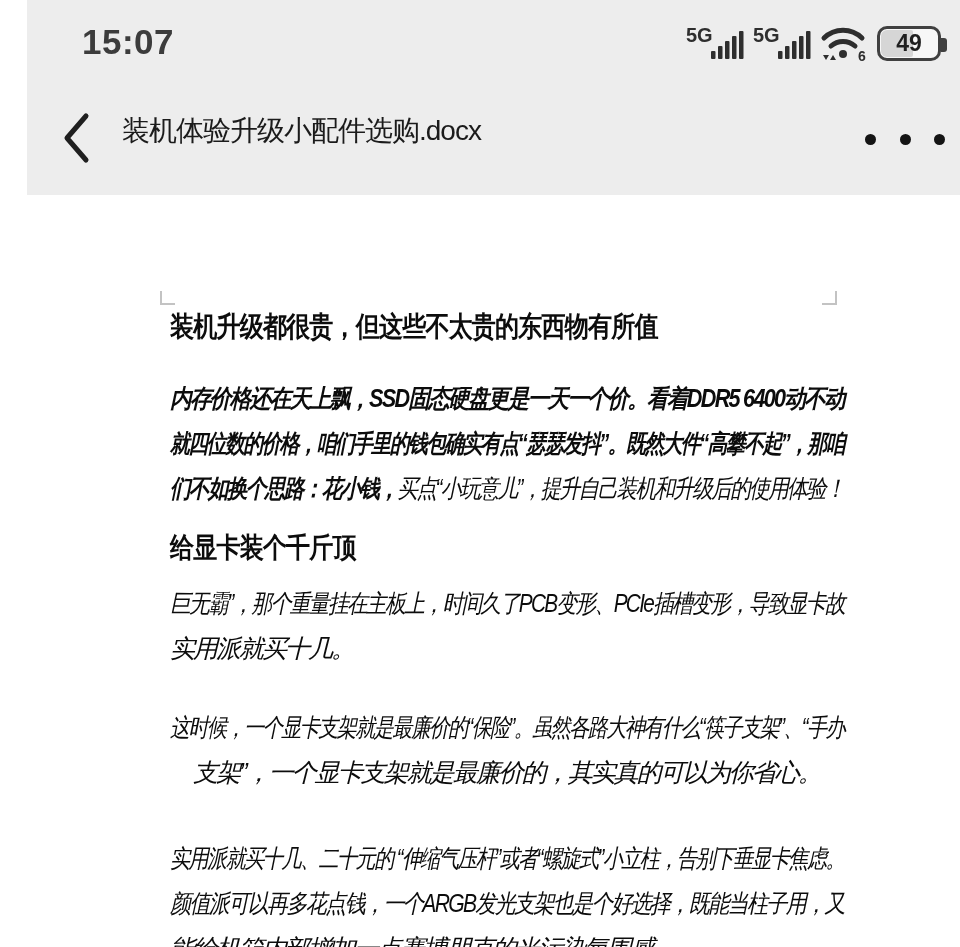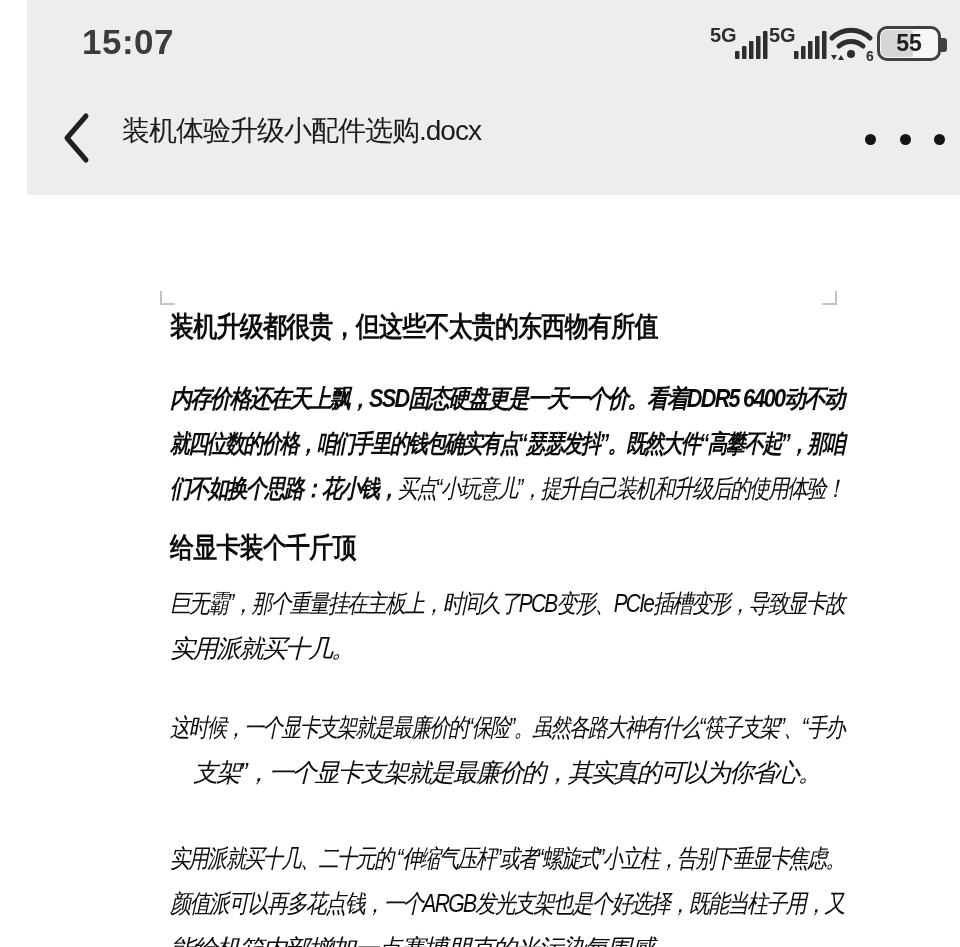--- a/index.html
+++ b/index.html
@@ -7,21 +7,21 @@
     font-family:"Liberation Sans","DejaVu Sans",sans-serif; }
   .stage { position:relative; width:960px; height:947px; background:#14b8a6;margin-left:27px; }
 
   
   .header { position:absolute; left:0; top:0; width:960px; height:195px; background:#ededed; }
 
   .time { position:absolute; left:55px; top:22px; font-size:35px; font-weight:600;
     color:#3c3c3c; letter-spacing:0.5px; }
 
   .status-right { position:absolute; right:46px; top:24px; height:38px;
-    display:flex; align-items:center; gap:1px; }
+    display:flex; align-items:center; gap:9px; }
   .net { position:relative; width:58px; height:36px; }
   .net-label { position:absolute; left:0; top:-1px; font-size:20px; font-weight:700; color:#2e2e2e; }
   .net-bars { position:absolute; right:0; bottom:2px; }
   .wifi-wrap { position:relative; width:48px; height:36px; }
   .battery { position:relative; width:64px; height:35px; border:3px solid #404040;
     border-radius:10px; background:#f7f7f7; }
   .battery-fill { position:absolute; left:1px; top:1px; bottom:1px; width:55%;
     background:#d6d6d6; border-radius:6px 2px 2px 6px; }
   .battery-num { position:absolute; inset:0; display:flex; align-items:center; justify-content:center;
     font-size:23px; font-weight:600; color:#1f1f1f; }
@@ -90,21 +90,21 @@
           <path d="M4 13 A27 27 0 0 1 42 13" stroke="#2e2e2e" stroke-width="5" fill="none" stroke-linecap="round"></path>
           <path d="M11 21 A18 18 0 0 1 35 21" stroke="#2e2e2e" stroke-width="5" fill="none" stroke-linecap="round"></path>
           <circle cx="23" cy="29" r="4" fill="#2e2e2e"></circle>
           <path d="M10 35 l3 -5 3 5 z" fill="#2e2e2e"></path>
           <path d="M3 30 l3 5 3 -5 z" fill="#2e2e2e"></path>
           <text x="38" y="36" font-size="14" font-weight="700" fill="#2e2e2e">6</text>
         </svg>
       </div>
       <div class="battery">
         <div class="battery-fill" style="width: 55%;"></div>
-        <div class="battery-num">55</div>
+        <div class="battery-num">49</div>
         <div class="battery-nub"></div>
       </div>
     </div>
 
     <div class="back-btn">
       <svg width="36" height="56" viewBox="0 0 36 56">
         <polyline points="27,6 8,28 27,50" stroke="#1f1f1f" stroke-width="5" fill="none" stroke-linecap="round" stroke-linejoin="round"></polyline>
       </svg>
     </div>
     <div class="nav-title">装机体验升级小配件选购.docx</div>

